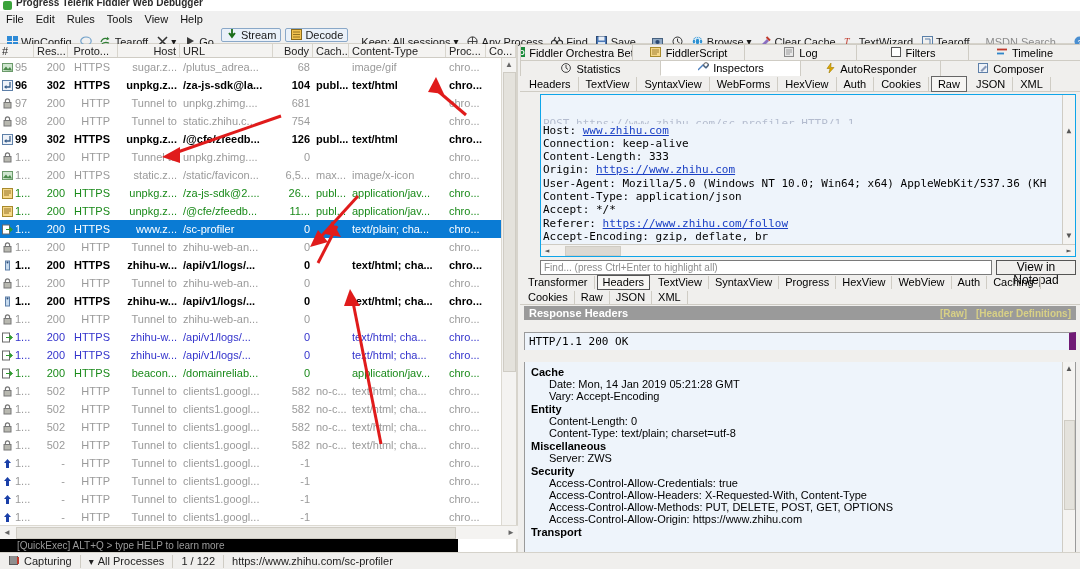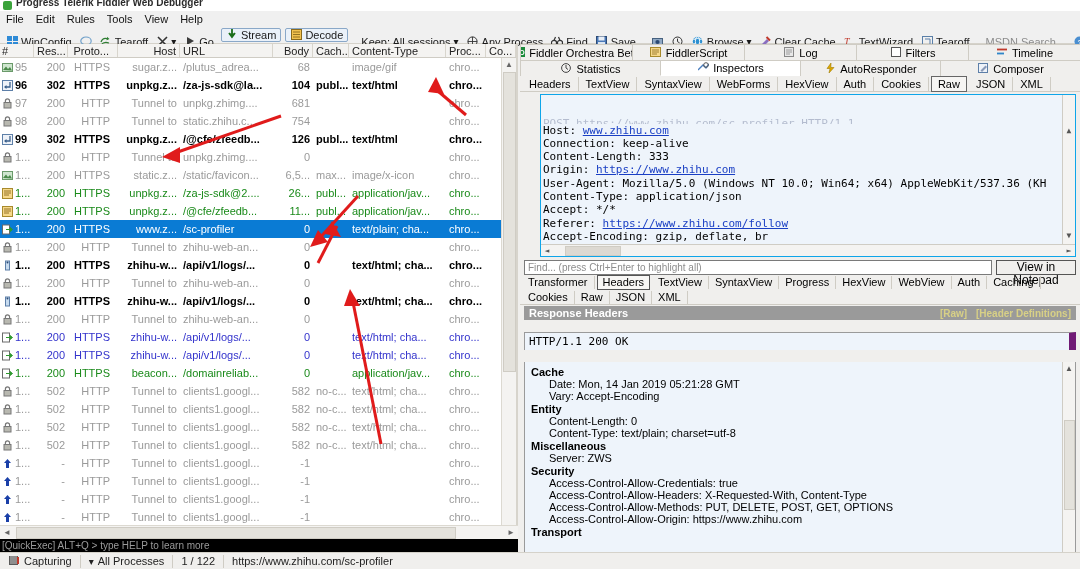--- a/index.html
+++ b/index.html
@@ -98,22 +98,22 @@
   .hscroll {
     position: absolute; left: 0; bottom: 13px; height: 14px; width: 518px;
     background: #f4f3f1; border-top: 1px solid #dcd9d1;
     display: flex; align-items: center;
   }
   .hscroll .ha { width: 14px; text-align: center; font-size: 8px; color: #666; }
   .hscroll .htrack { flex: 1; height: 12px; position: relative; }
   .hscroll .hthumb { position: absolute; left: 2px; top: 0; width: 440px; height: 12px; background: #e4e2dc; border: 1px solid #cfccc4; }
 
   .quickexec {
-    position: absolute; left: 0; bottom: 0; width: 518px; height: 13px;
-    background: #000; color: #9a9a9a; font-size: 10px; line-height: 13px; padding-left: 2px;
+    position: absolute; left: 0; bottom: 0; width: 458px; height: 13px;
+    background: #000; color: #9a9a9a; font-size: 10px; line-height: 13px; padding-left: 17px;
     white-space: nowrap; overflow: hidden;
   }
 
   
   .rtabs-row {
     display: flex; height: 16px; font-size: 11px; background: #f0efed;
   }
   .rtab {
     flex: 1; display: flex; align-items: center; justify-content: center; gap: 4px;
     border: 1px solid #cfccc4; border-bottom: none; background: #f0efed;
@@ -144,21 +144,21 @@
   }
   .reqbox .rb-hs {
     position: absolute; left: 0; right: 0; bottom: 0; height: 12px;
     background: #f4f3f1; border-top: 1px solid #cfccc4; display: flex; align-items: center;
     font-size: 8px; color: #555;
   }
   .reqbox .rb-hs .hthumb2 { width: 56px; height: 10px; background: #ddd9d2; border: 1px solid #cfccc4; margin-left: 12px;}
   .reqbox .rb-hs .sp { flex: 1; }
 
   .findbar {
-    margin: 3px 4px 0 4px; height: 15px; display: flex; align-items: center; gap: 4px; border-radius: 7px;
+    margin: 3px 4px 0 20px; height: 15px; display: flex; align-items: center; gap: 4px; border-radius: 7px;
   }
   .findinput {
     flex: 1; height: 15px; background: #fff; border: 1px solid #7a7a7a;
     color: #8d8d8d; font-size: 10px; line-height: 13px; padding-left: 3px; overflow: hidden; white-space: nowrap;
   }
   .notepadbtn {
     width: 80px; height: 15px; background: #f0efed; border: 1px solid #555;
     font-size: 12px; text-align: center; line-height: 13px; cursor: default;
   }
 

